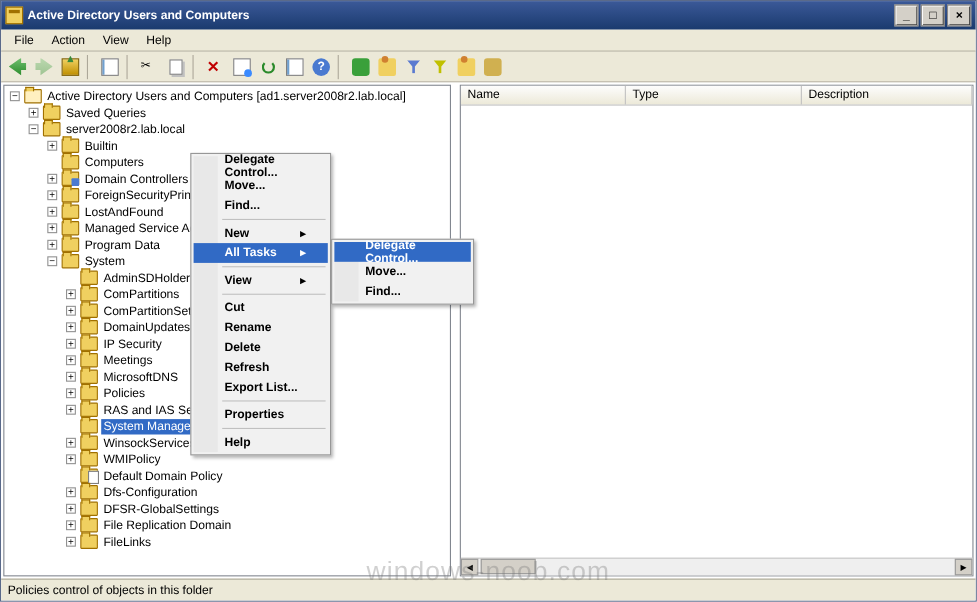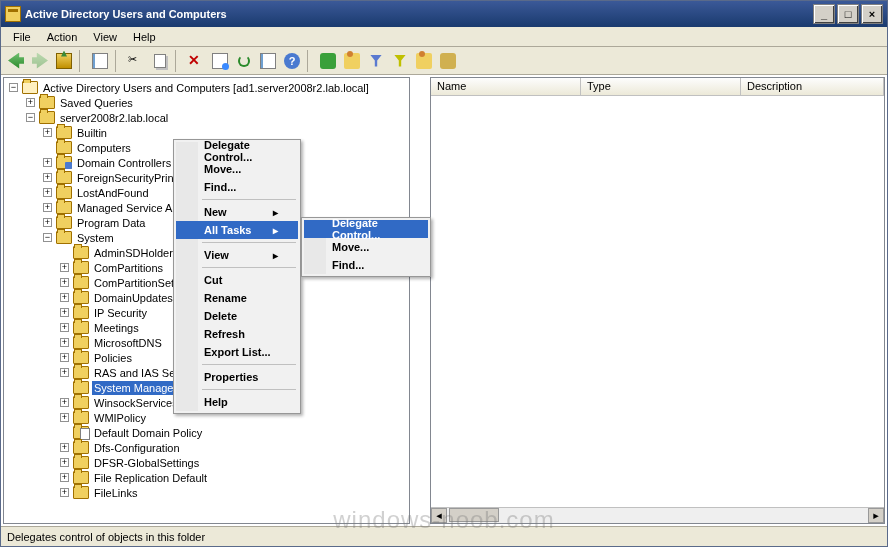--- a/index.html
+++ b/index.html
@@ -90,21 +90,21 @@
     width: 407px;
     border:1px solid #828790;
     margin: 2px 0 2px 2px;
     overflow:auto;
     background:#fff;
     position:relative;
   }
   .list-pane {
     flex:1;
     border:1px solid #828790;
-    margin:2px 2px 2px 20px;
+    margin:2px 2px 2px 8px;
     background:#fff;
     display:flex;
     flex-direction:column;
     position:relative;
   }
   .list-header {
     display:flex;
     height:18px;
     background:linear-gradient(#fdfdfd,#ece9d8);
     border-bottom:1px solid #c0c0c0;
@@ -457,21 +457,21 @@
           </span>
           <span class="fld"></span>
           <span class="lbl">DFSR-GlobalSettings</span>
         </div>
         <div class="node">
           <span class="ind" style="width:51px"></span>
           <span class="tw">
             <span class="box">+</span>
           </span>
           <span class="fld"></span>
-          <span class="lbl">File Replication Default</span>
+          <span class="lbl">File Replication Domain</span>
         </div>
         <div class="node">
           <span class="ind" style="width:51px"></span>
           <span class="tw">
             <span class="box">+</span>
           </span>
           <span class="fld"></span>
           <span class="lbl">FileLinks</span>
         </div>
       </div>
@@ -487,21 +487,21 @@
       <div class="arrow">◂</div>
       <div class="track">
           <div class="thumb"></div>
         </div>
       <div class="arrow">▸</div>
     </div>
   </div>
 </div>
 
 <div class="status">
-  <span>Delegates control of objects in this folder</span>
+  <span>Policies control of objects in this folder</span>
 </div>
 
 <div class="ctxmenu" id="ctx1" style="left:172px; top:138px; width:128px;">
   <div class="gutter"></div>
 <div class="mitem">Delegate Control...</div>
     <div class="mitem">Move...</div>
     <div class="mitem">Find...</div>
     <div class="msep"></div>
     <div class="mitem arrow-r">New</div>
     <div class="mitem hl arrow-r">All Tasks</div>

